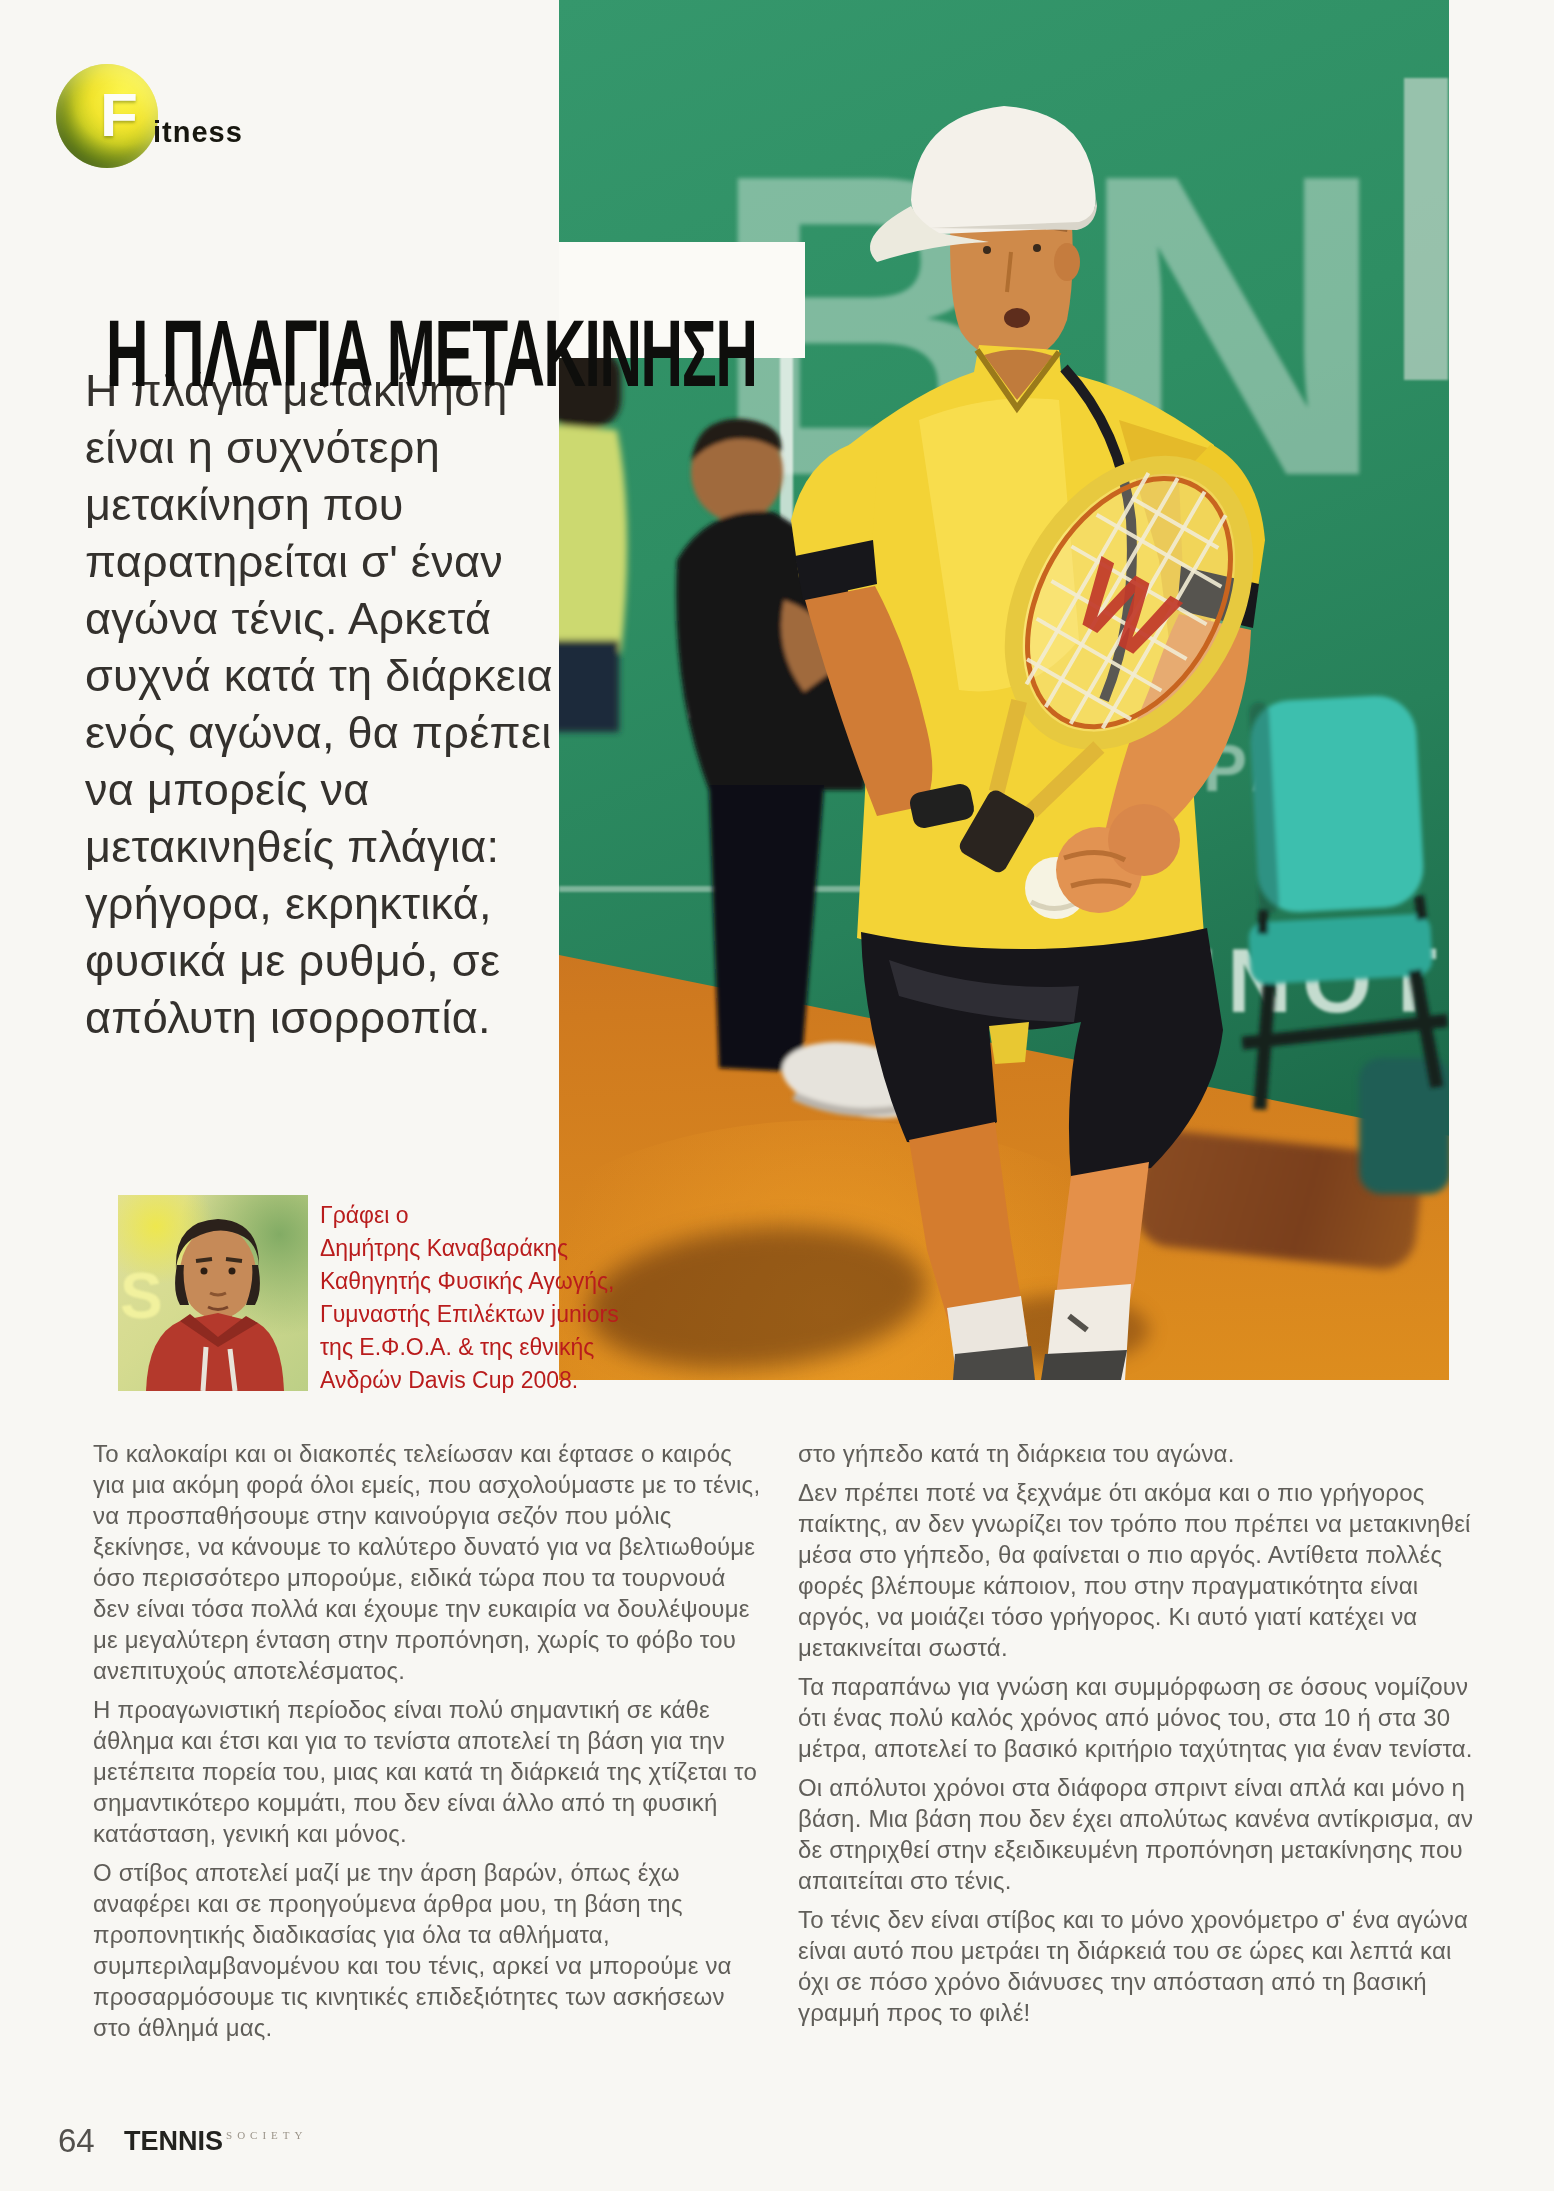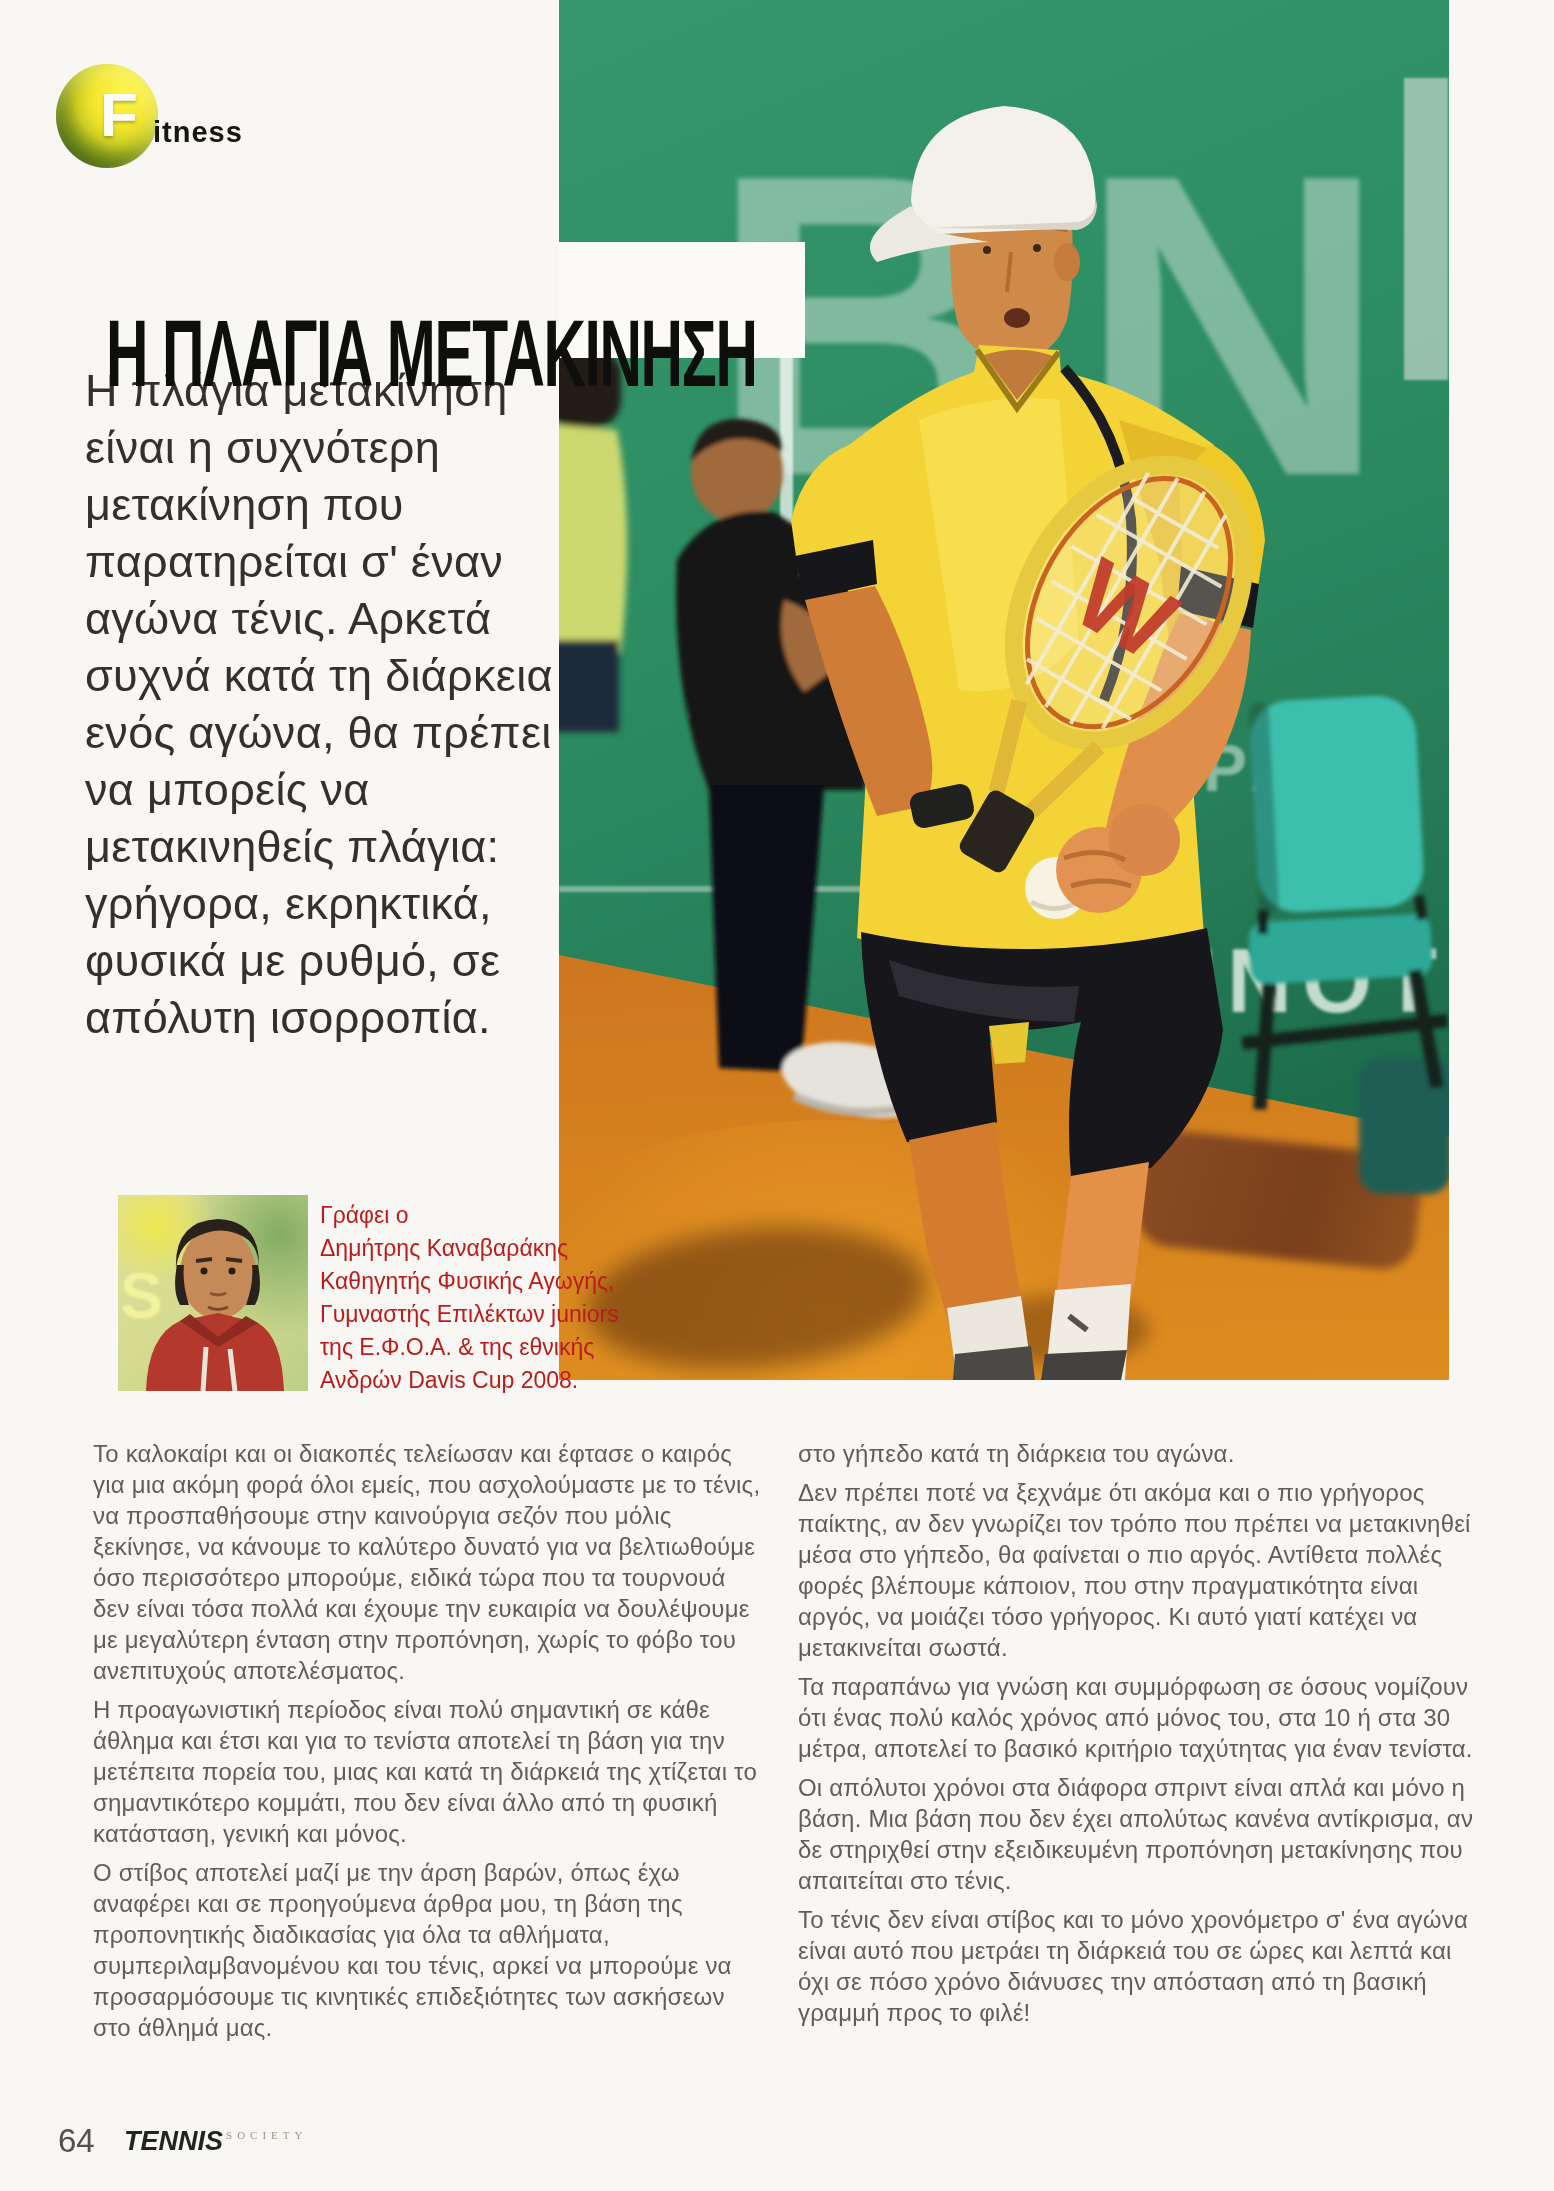--- a/index.html
+++ b/index.html
@@ -82,21 +82,21 @@
   .author-text div{white-space:nowrap;}
   
   .col{position:absolute;top:1430px;font-size:24px;line-height:31px;color:#605e59;letter-spacing:.2px;}
   .col p{margin:8px;}
   .col-left{left:85px;width:692px;}
   .col-right{left:790px;width:702px;}
   
   .footer{position:absolute;left:58px;top:2118px;height:50px;}
   .page-num{position:absolute;left:0;top:4px;font-size:33px;color:#53514d;}
   .mag{position:absolute;left:66px;top:8px;white-space:nowrap;}
-  .mag-name{font-size:27px;font-weight:900;font-style:italic;color:#23231f;letter-spacing:0px;}
+  .mag-name{font-size:27px;font-weight:900;color:#23231f;letter-spacing:0px;}
   .mag-sub{font-size:11px;letter-spacing:5px;color:#9b9489;vertical-align:top;position:relative;top:3px;left:3px;font-family:Liberation Serif, serif;}
 </style>
 </head>
 <body>
 
 <div class="page">
 
   <div class="badge">
     <div class="ball"></div>
     <div class="ball-f">F</div>

